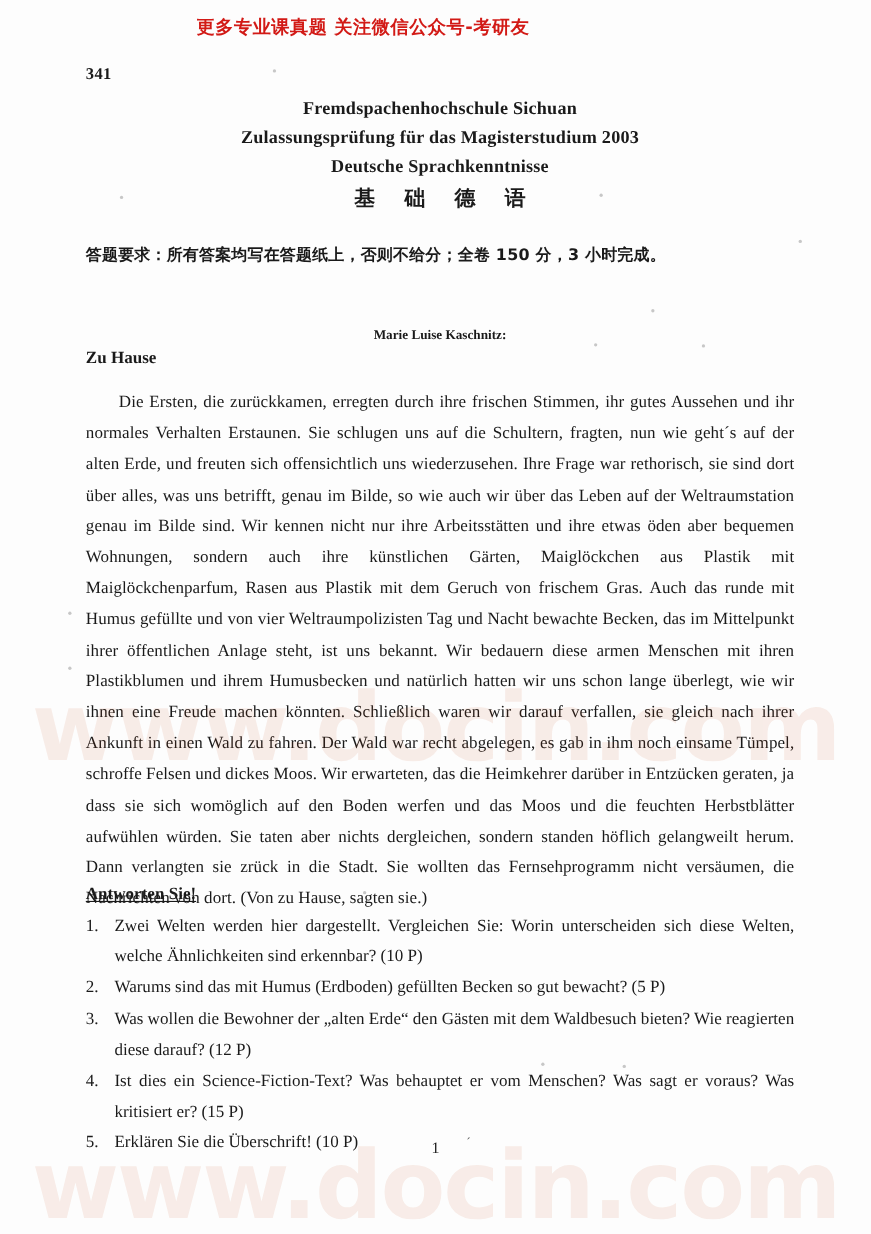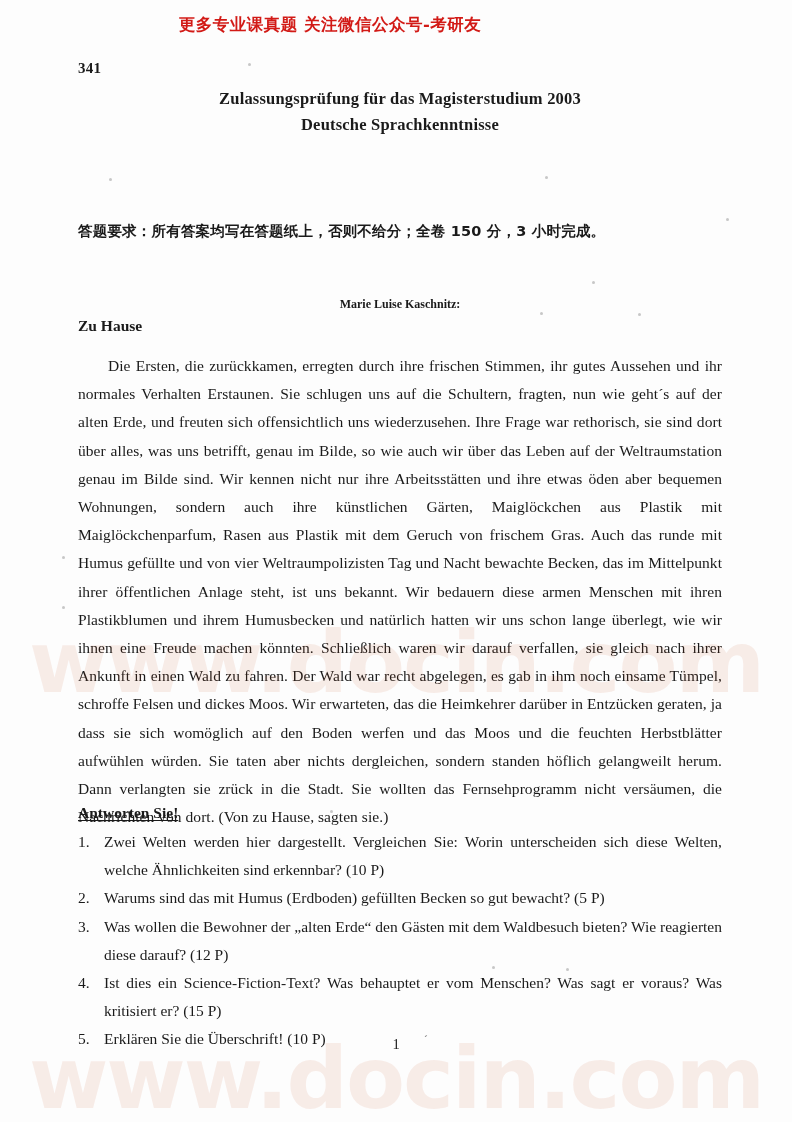--- a/index.html
+++ b/index.html
@@ -210,22 +210,24 @@
   <div class="speck" style="left:638px; top:313px; width:3px; height:3px;"></div>
   <div class="speck" style="left:62px; top:556px; width:3px; height:3px;"></div>
   <div class="speck" style="left:62px; top:606px; width:3px; height:3px;"></div>
   <div class="speck" style="left:330px; top:810px; width:3px; height:3px;"></div>
   <div class="speck" style="left:492px; top:966px; width:3px; height:3px;"></div>
   <div class="speck" style="left:566px; top:968px; width:3px; height:3px;"></div>
 
   <div class="page-code">341</div>
 
   <div class="title-block">
+    <div class="title-line">Fremdspachenhochschule Sichuan</div>
     <div class="title-line">Zulassungsprüfung für das Magisterstudium 2003</div>
     <div class="title-line">Deutsche Sprachkenntnisse</div>
+    <div class="title-cn">基 础 德 语</div>
   </div>
 
   <div class="requirements">答题要求：所有答案均写在答题纸上，否则不给分；全卷 150 分，3 小时完成。</div>
 
   <div class="section-a">
     <div class="author">Marie Luise Kaschnitz:</div>
     <div class="story-title">Zu Hause</div>
   </div>
 
   <div class="body-text">Die Ersten, die zurückkamen, erregten durch ihre frischen Stimmen, ihr gutes Aussehen und ihr normales Verhalten Erstaunen. Sie schlugen uns auf die Schultern, fragten, nun wie geht´s auf der alten Erde, und freuten sich offensichtlich uns wiederzusehen. Ihre Frage war rethorisch, sie sind dort über alles, was uns betrifft, genau im Bilde, so wie auch wir über das Leben auf der Weltraumstation genau im Bilde sind. Wir kennen nicht nur ihre Arbeitsstätten und ihre etwas öden aber bequemen Wohnungen, sondern auch ihre künstlichen Gärten, Maiglöckchen aus Plastik mit Maiglöckchenparfum, Rasen aus Plastik mit dem Geruch von frischem Gras. Auch das runde mit Humus gefüllte und von vier Weltraumpolizisten Tag und Nacht bewachte Becken, das im Mittelpunkt ihrer öffentlichen Anlage steht, ist uns bekannt. Wir bedauern diese armen Menschen mit ihren Plastikblumen und ihrem Humusbecken und natürlich hatten wir uns schon lange überlegt, wie wir ihnen eine Freude machen könnten. Schließlich waren wir darauf verfallen, sie gleich nach ihrer Ankunft in einen Wald zu fahren. Der Wald war recht abgelegen, es gab in ihm noch einsame Tümpel, schroffe Felsen und dickes Moos. Wir erwarteten, das die Heimkehrer darüber in Entzücken geraten, ja dass sie sich womöglich auf den Boden werfen und das Moos und die feuchten Herbstblätter aufwühlen würden. Sie taten aber nichts dergleichen, sondern standen höflich gelangweilt herum. Dann verlangten sie zrück in die Stadt. Sie wollten das Fernsehprogramm nicht versäumen, die Nachrichten von dort. (Von zu Hause, sagten sie.)</div>

